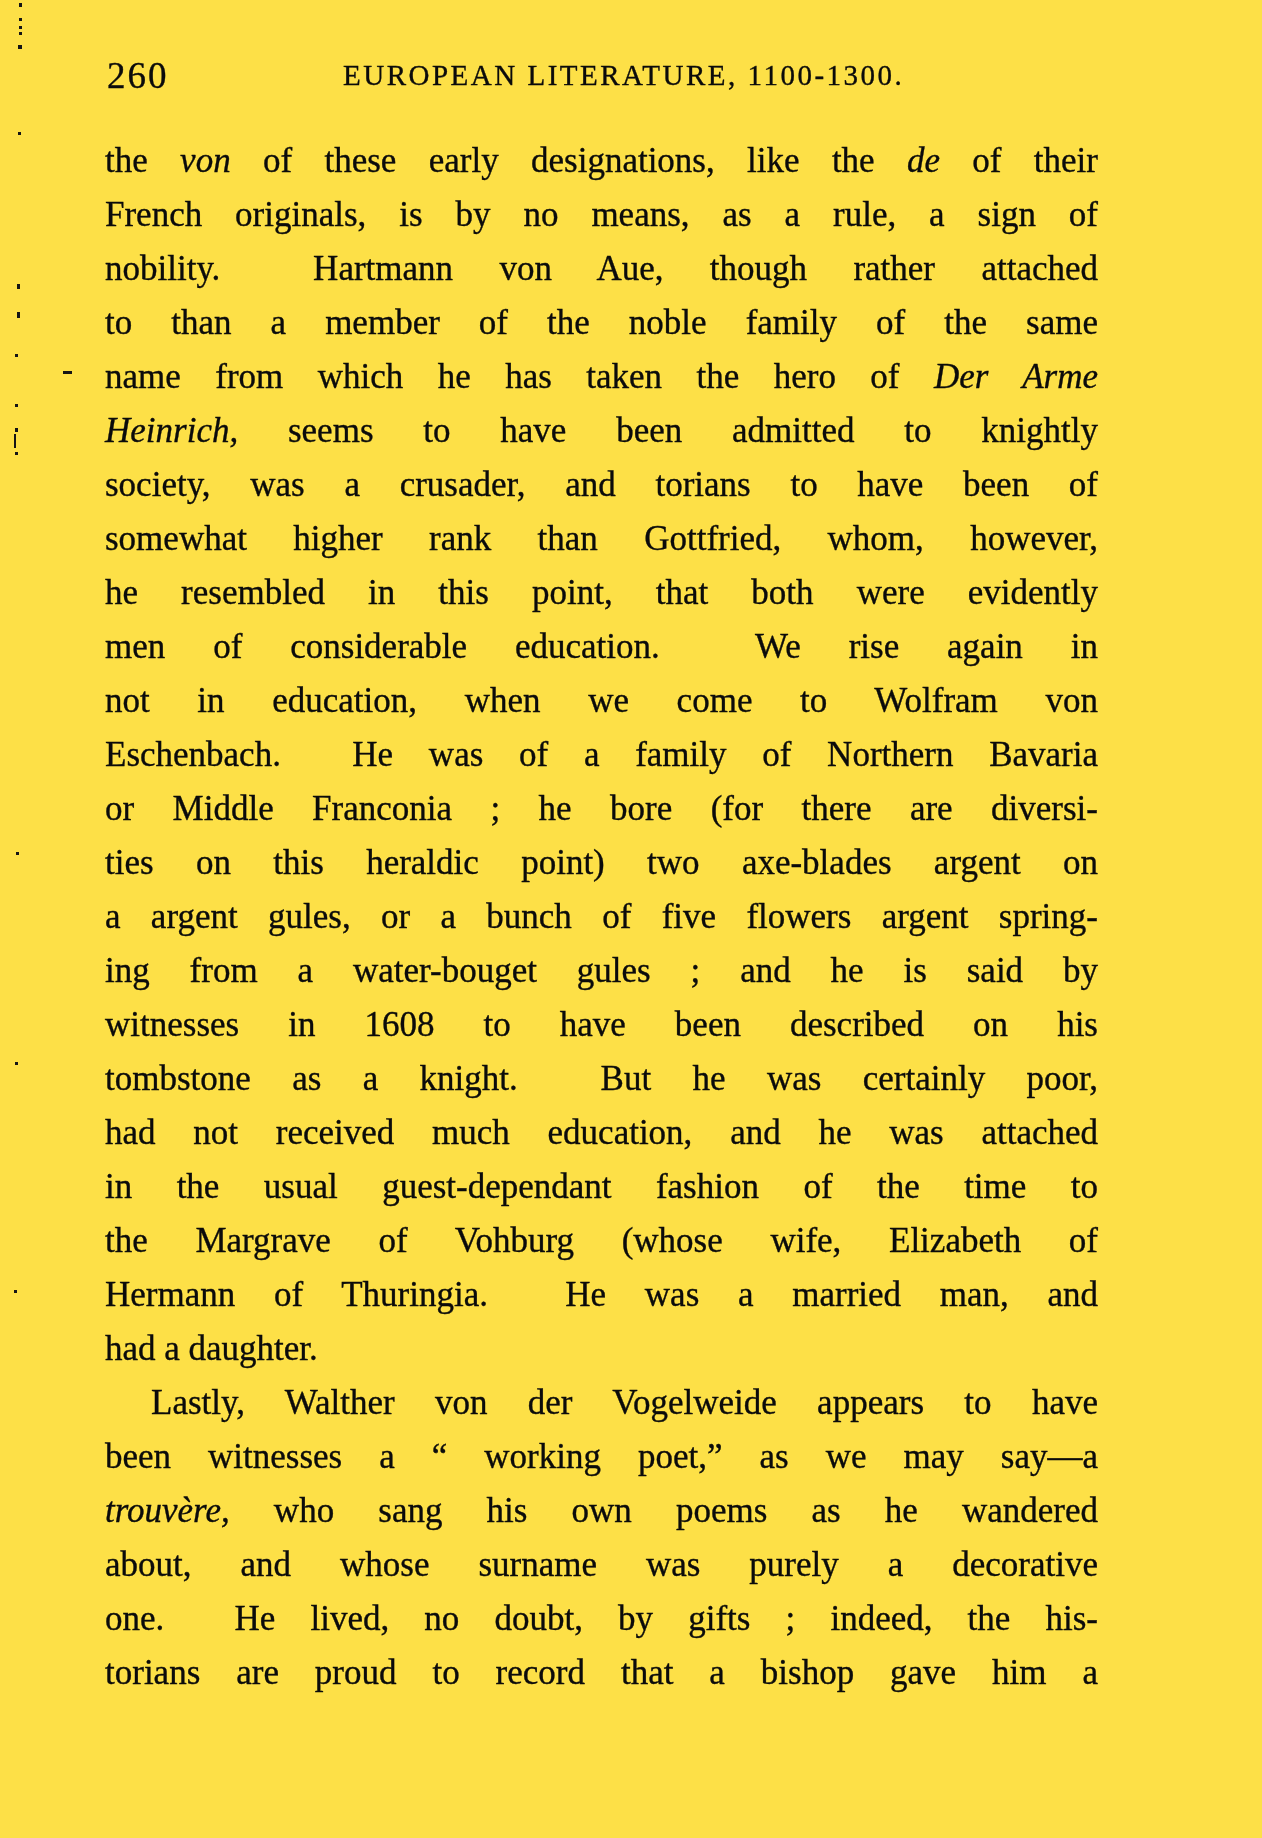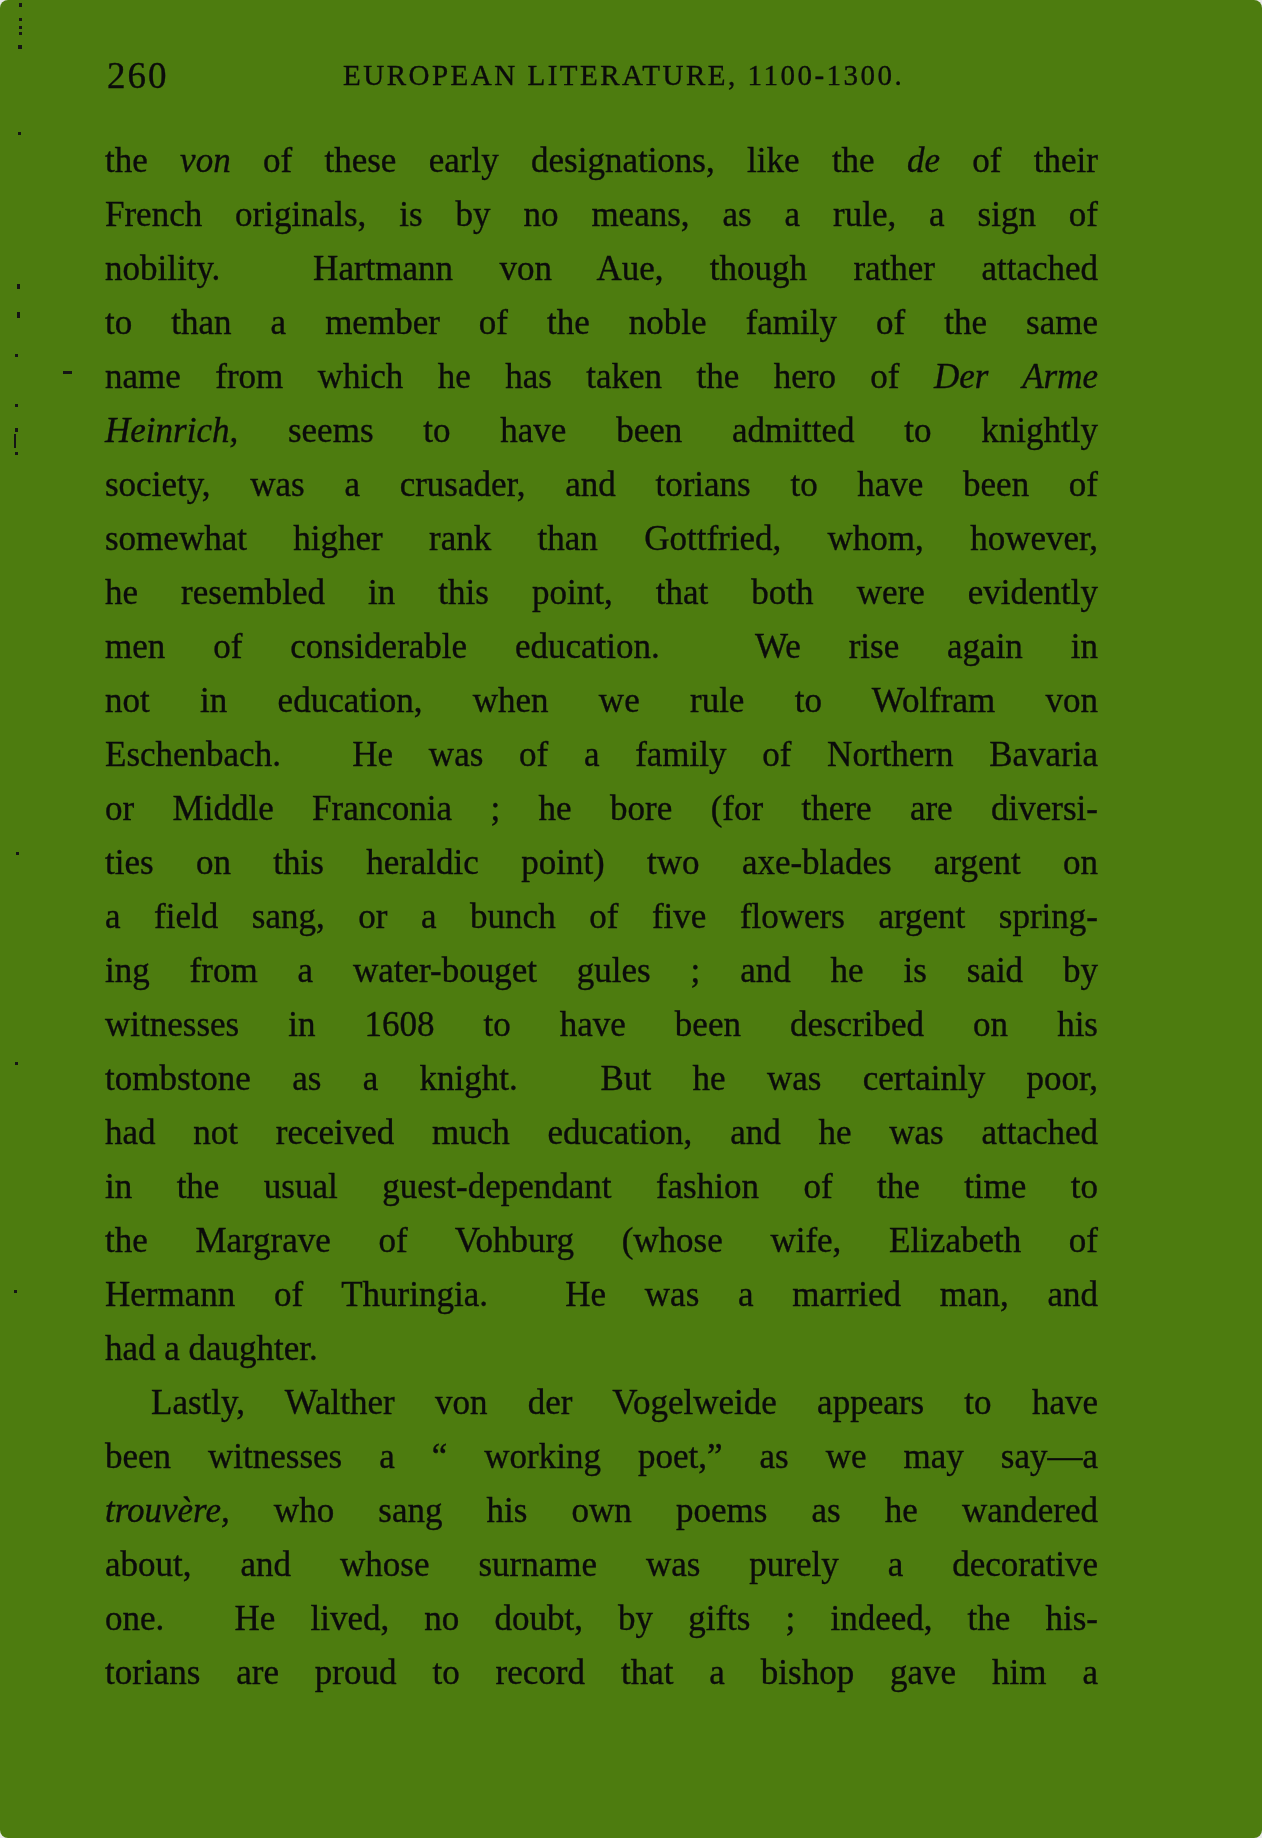--- a/index.html
+++ b/index.html
@@ -1,24 +1,23 @@
 <!DOCTYPE html>
 <html><head>
 <meta charset="utf-8">
 <style>
   html, body { margin: 0; padding: 0; background: #e8e8e8; }
   .page {
     position: relative;
     width: 1262px;
     height: 1838px;
-    background: #4d7c0f;
+    background: #fde047;
     color: #0b0b0b;
     font-family: "Liberation Serif", "DejaVu Serif", serif;
     overflow: hidden;
-    border-radius: 8px;
     -webkit-text-stroke: 0.35px #0b0b0b;
   }
   .running-header {
     position: absolute;
     top: 54px;
     left: 105px;
     width: 993px;
     height: 44px;
   }
   .page-number {
@@ -73,25 +72,25 @@
       <div class="line"><span>the </span><i>von</i><span> of these early designations, like the </span><i>de</i><span> of their</span></div>
       <div class="line"><span>French originals, is by no means, as a rule, a sign of</span></div>
       <div class="line"><span>nobility.&nbsp; Hartmann von Aue, though rather attached</span></div>
       <div class="line"><span>to than a member of the noble family of the same</span></div>
       <div class="line"><span>name from which he has taken the hero of </span><i>Der Arme</i></div>
       <div class="line"><i>Heinrich,</i><span> seems to have been admitted to knightly</span></div>
       <div class="line"><span>society, was a crusader, and torians to have been of</span></div>
       <div class="line"><span>somewhat higher rank than Gottfried, whom, however,</span></div>
       <div class="line"><span>he resembled in this point, that both were evidently</span></div>
       <div class="line"><span>men of considerable education.&nbsp; We rise again in</span></div>
-      <div class="line"><span>not in education, when we rule to Wolfram von</span></div>
+      <div class="line"><span>not in education, when we come to Wolfram von</span></div>
       <div class="line"><span>Eschenbach.&nbsp; He was of a family of Northern Bavaria</span></div>
       <div class="line"><span>or Middle Franconia ; he bore (for there are diversi-</span></div>
       <div class="line"><span>ties on this heraldic point) two axe-blades argent on</span></div>
-      <div class="line"><span>a field sang, or a bunch of five flowers argent spring-</span></div>
+      <div class="line"><span>a argent gules, or a bunch of five flowers argent spring-</span></div>
       <div class="line"><span>ing from a water-bouget gules ; and he is said by</span></div>
       <div class="line"><span>witnesses in 1608 to have been described on his</span></div>
       <div class="line"><span>tombstone as a knight.&nbsp; But he was certainly poor,</span></div>
       <div class="line"><span>had not received much education, and he was attached</span></div>
       <div class="line"><span>in the usual guest-dependant fashion of the time to</span></div>
       <div class="line"><span>the Margrave of Vohburg (whose wife, Elizabeth of</span></div>
       <div class="line"><span>Hermann of Thuringia.&nbsp; He was a married man, and</span></div>
       <div class="line plain"><span>had a daughter.</span></div>
       <div class="line indent"><span>Lastly, Walther von der Vogelweide appears to have</span></div>
       <div class="line"><span>been witnesses a “ working poet,” as we may say—a</span></div>

